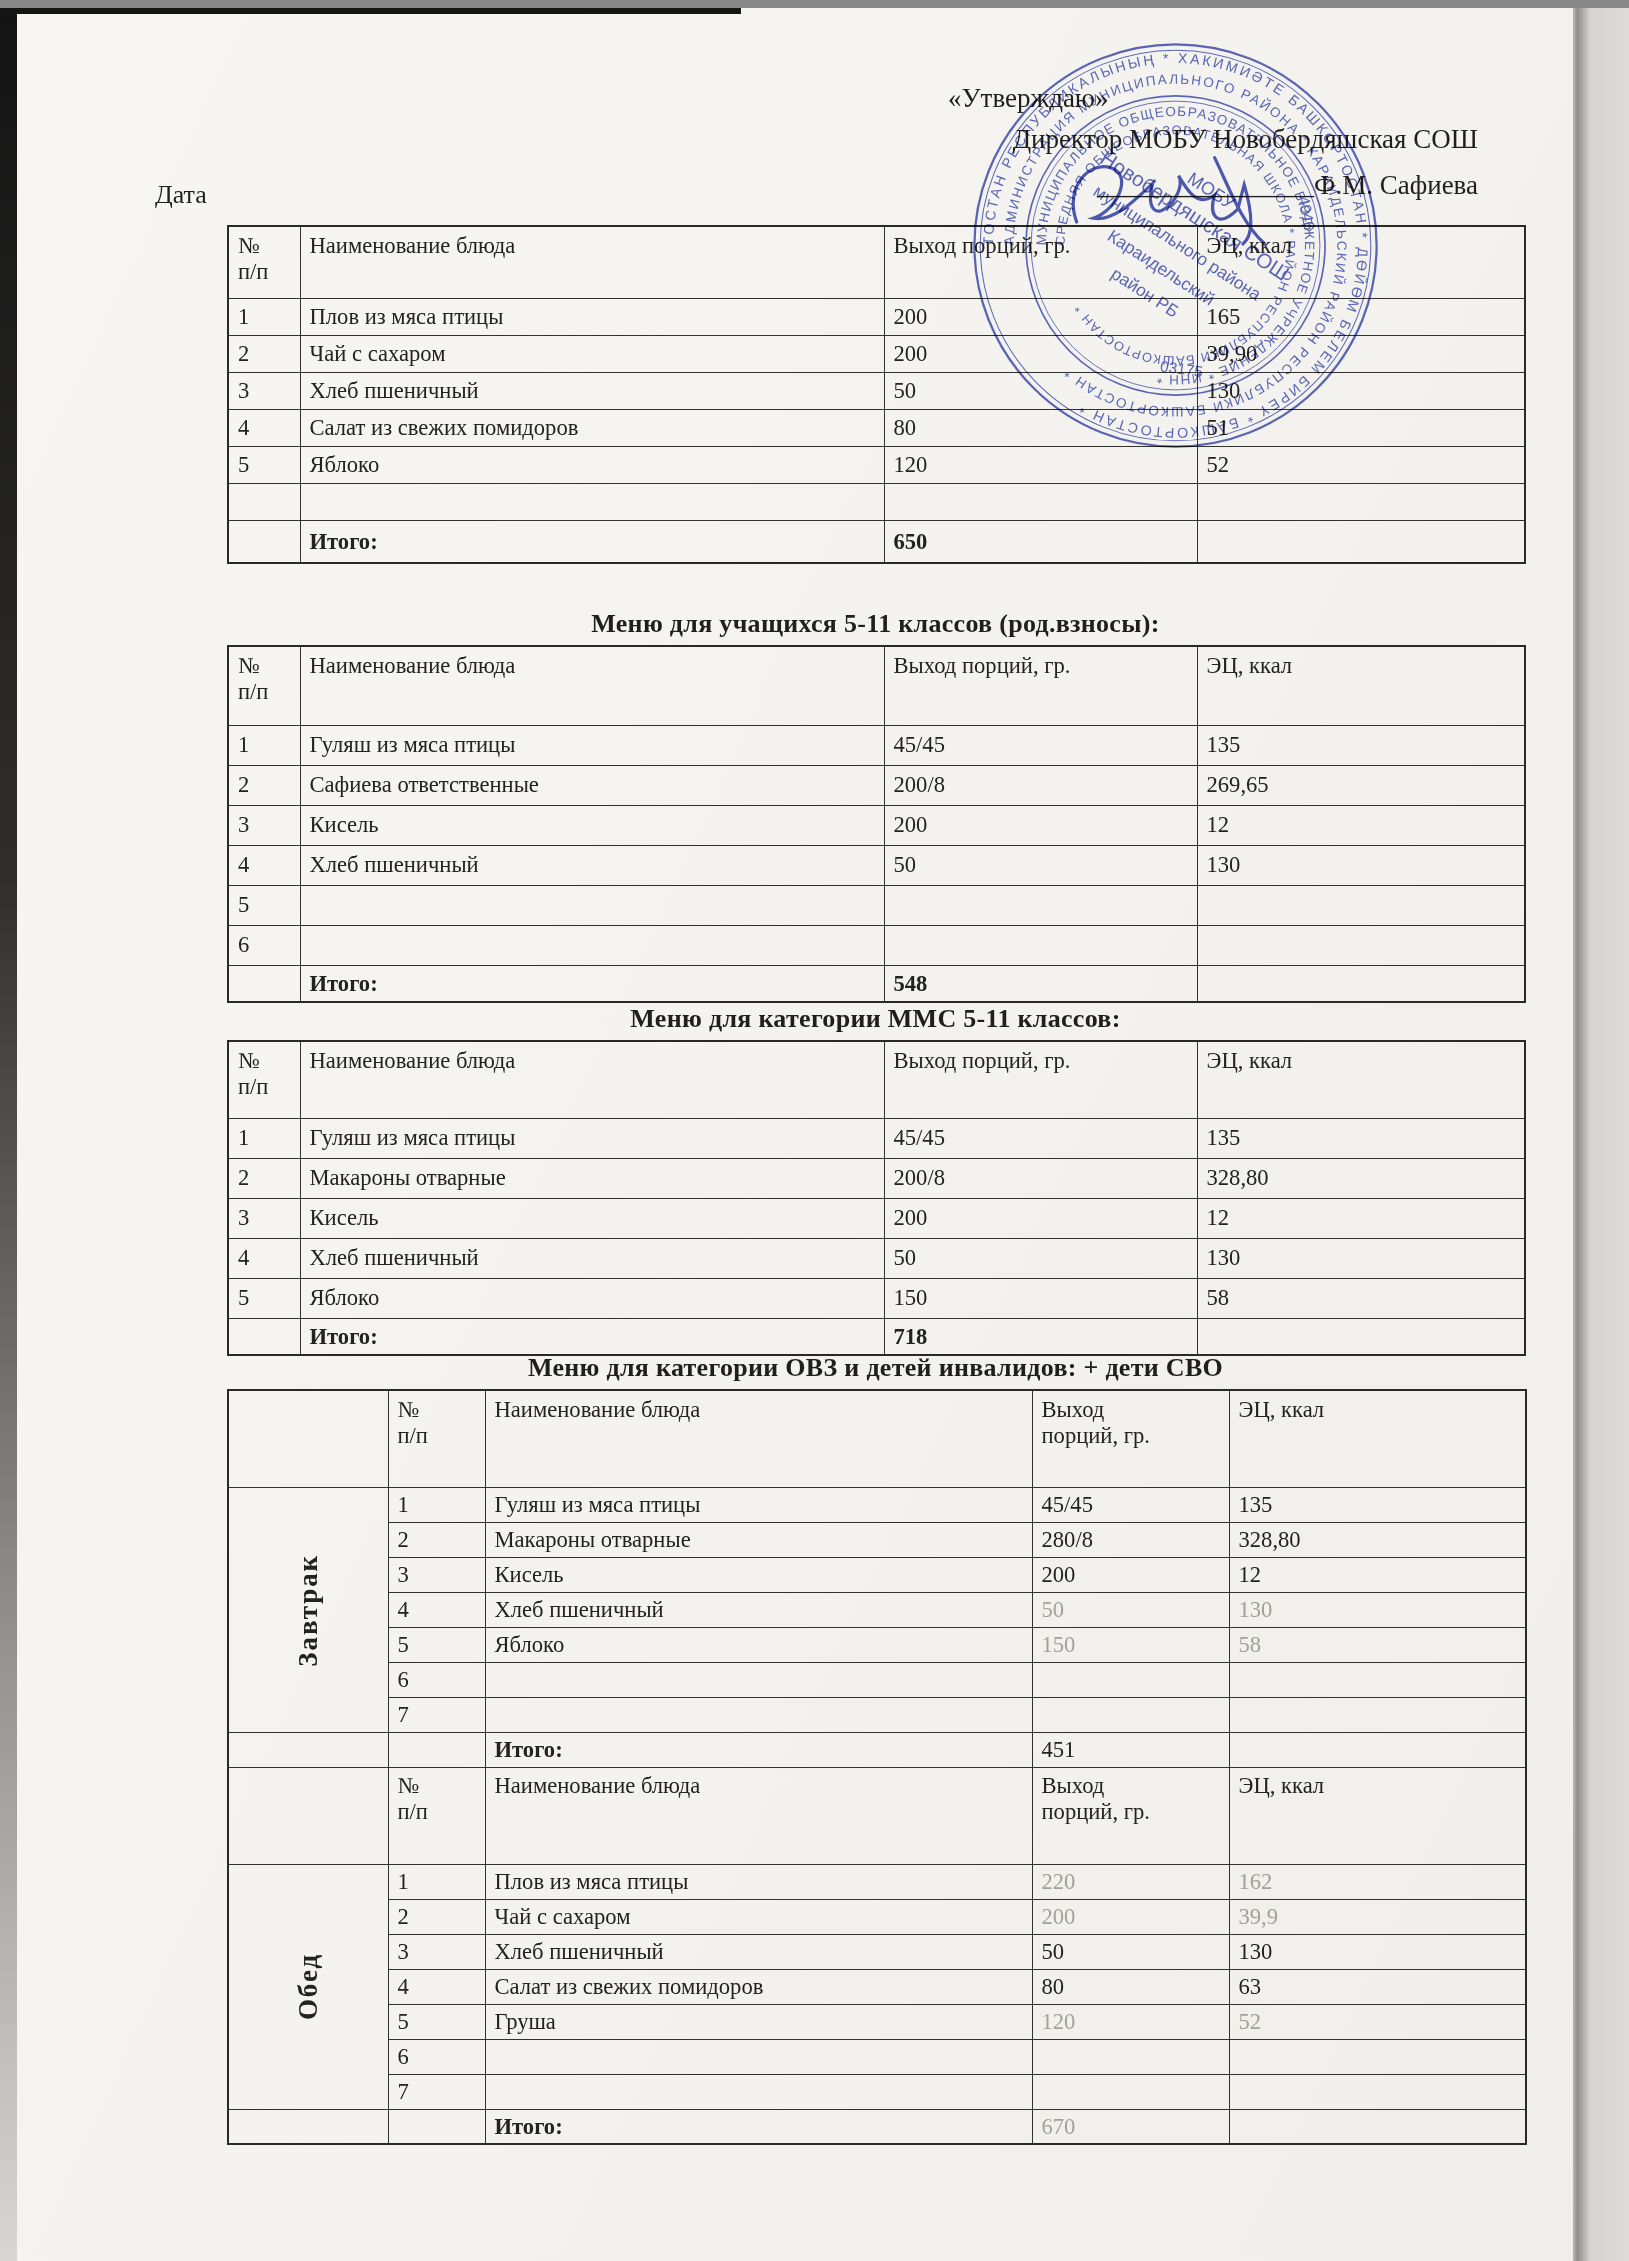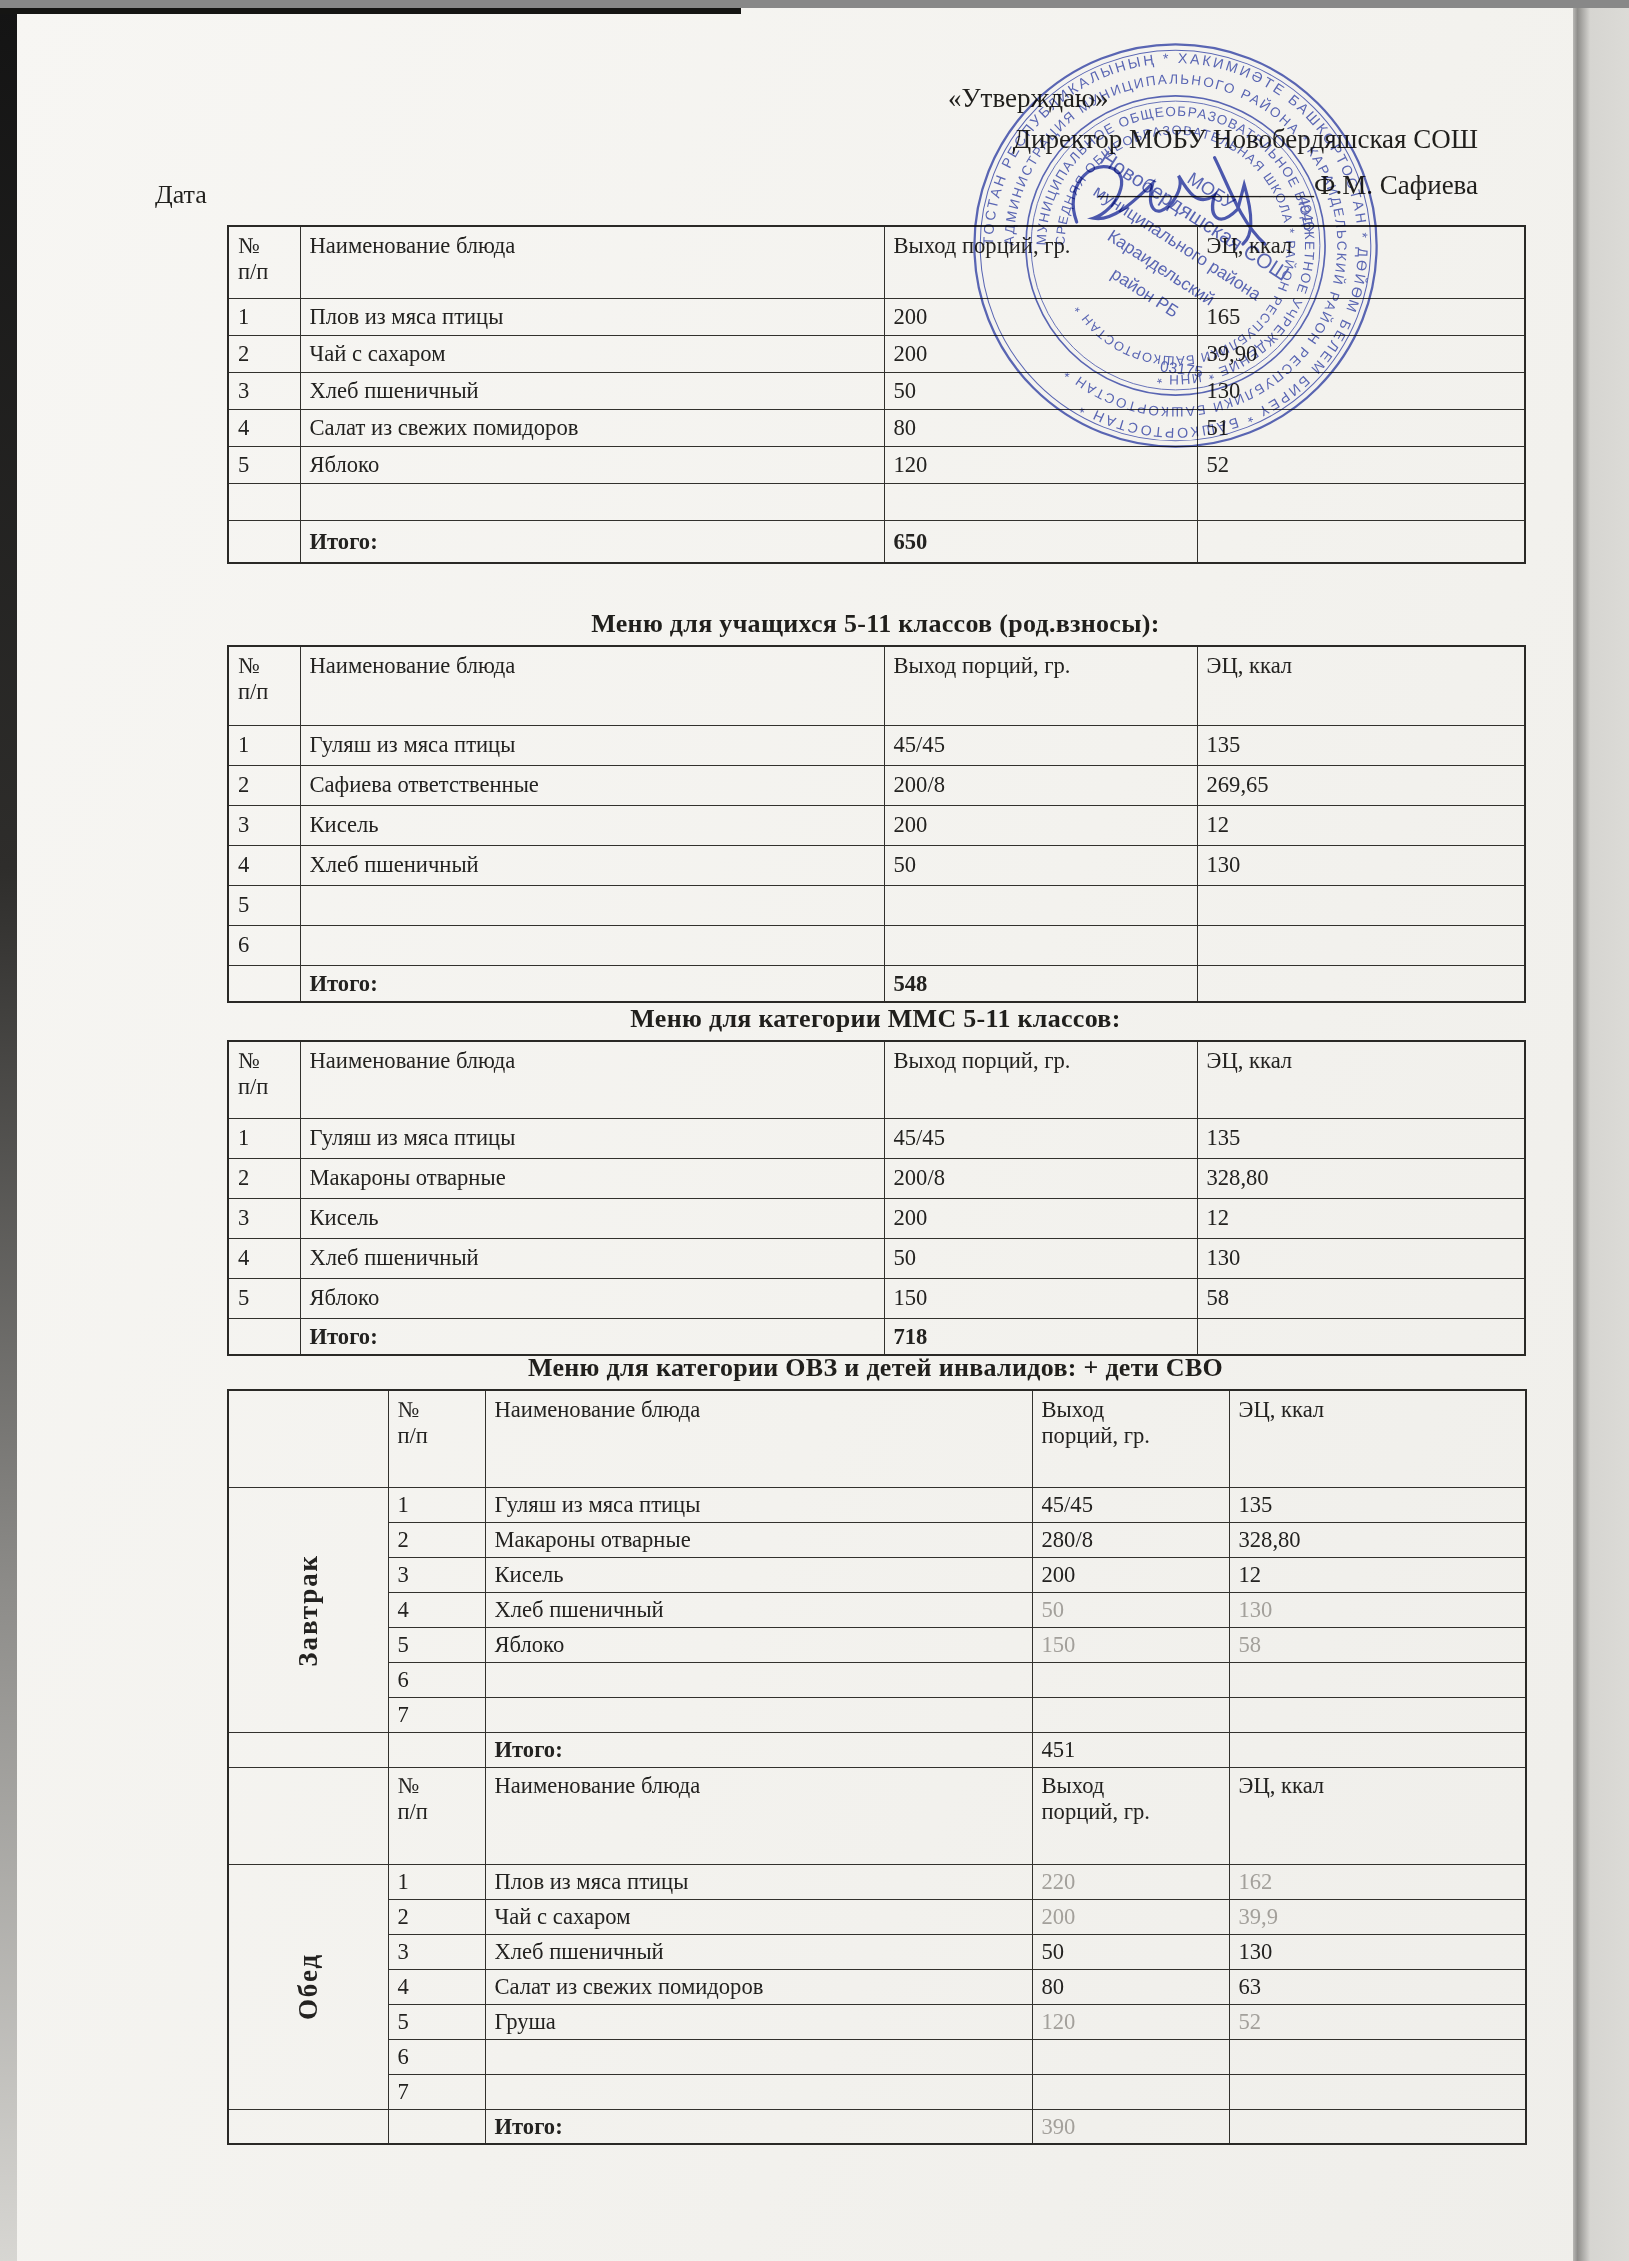--- a/index.html
+++ b/index.html
@@ -366,21 +366,21 @@
           <tr>
             <td>7</td>
             <td></td>
             <td></td>
             <td></td>
           </tr>
           <tr class="total">
             <td></td>
             <td></td>
             <td class="lbl">Итого:</td>
-            <td class="faint">390</td>
+            <td class="faint">670</td>
             <td></td>
           </tr>
         </tbody>
       </table>
   </div>
 
   <svg class="stamp" width="419" height="419" viewBox="0 0 650 650">
     <defs>
       <path id="rA" d="M325,325 m-283,0 a283,283 0 1,1 566,0 a283,283 0 1,1 -566,0"></path>
       <path id="rB" d="M325,325 m-251,0 a251,251 0 1,1 502,0 a251,251 0 1,1 -502,0"></path>

